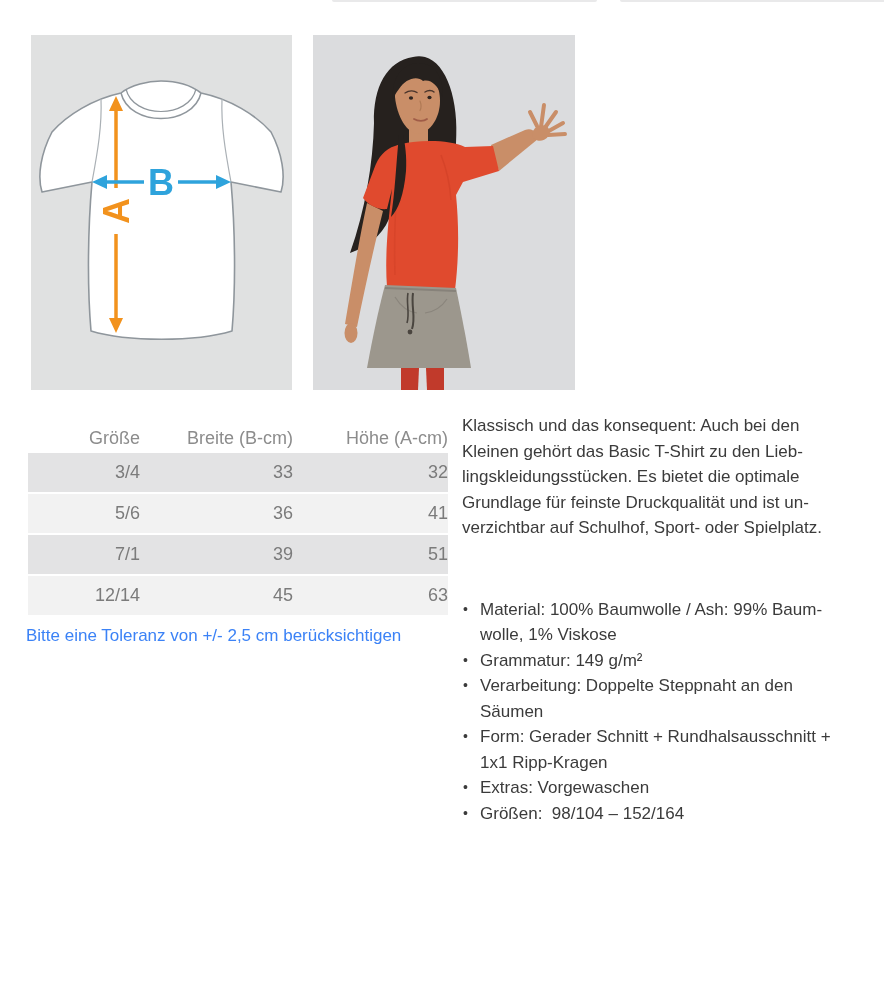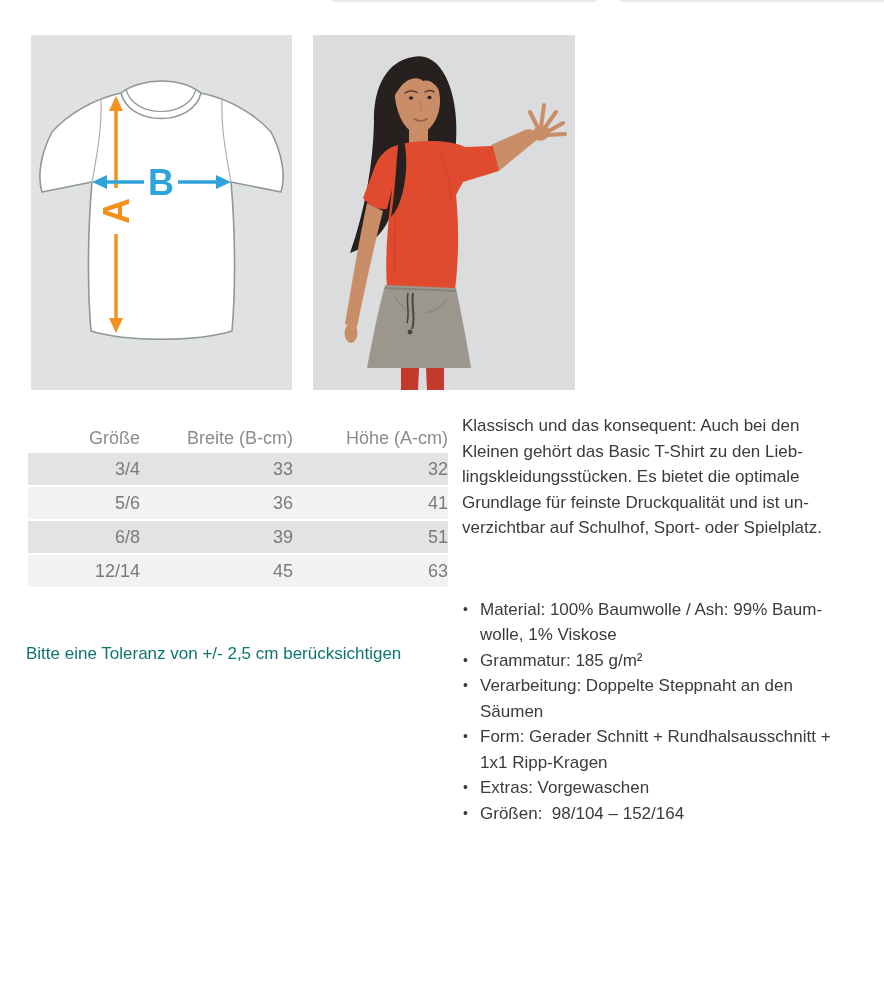--- a/index.html
+++ b/index.html
@@ -14,26 +14,26 @@
   
   .panel{position:absolute;top:35px;height:355px;}
   .panel svg{display:block;}
   .panel-diagram{left:31px;width:261px;}
   .panel-photo{left:313px;width:262px;}
 
   
   .size-table{position:absolute;left:28px;top:423px;width:420px;font-size:18px;text-align:right;}
   .thead{display:grid;grid-template-columns:112px 153px 1fr;height:30px;align-items:center;color:#8c8c8c;}
   .thead .cell{padding-left:20px;white-space:nowrap;}
-  .tbody .trow{display:grid;grid-template-columns:112px 153px 1fr;height:32px;margin-bottom:2px;align-items:center;color:#7b7b7b;}
+  .tbody .trow{display:grid;grid-template-columns:112px 153px 1fr;height:39px;margin-bottom:2px;align-items:center;color:#7b7b7b;}
   .tbody .trow .cell{padding-left:20px;white-space:nowrap;}
   .tbody .trow:nth-of-type(odd){background:#e3e3e4;}
   .tbody .trow:nth-of-type(even){background:#f2f2f2;}
 
-  .tolerance-note{position:absolute;left:26px;top:644px;font-size:17px;color:#0f766e;white-space:nowrap;}
+  .tolerance-note{position:absolute;left:26px;top:626px;font-size:17px;color:#3b82f6;white-space:nowrap;}
 
   
   .desc{position:absolute;left:462px;top:413px;width:376px;color:#3b3b3b;font-size:17px;line-height:25.5px;}
   .desc p{margin:0;hyphens:manual;-webkit-hyphens:manual;}
   .desc ul{margin:56px 0 0 0;padding:0;list-style:none;hyphens:manual;-webkit-hyphens:manual;}
   .desc li{position:relative;padding-left:18px;}
   .desc li::before{content:"\2022";position:absolute;left:1px;top:0;font-size:14px;}
 </style>
 </head>
 <body>
@@ -174,21 +174,21 @@
           <div class="cell">32</div>
         </div>
 
         <div class="trow">
           <div class="cell">5/6</div>
           <div class="cell">36</div>
           <div class="cell">41</div>
         </div>
 
         <div class="trow">
-          <div class="cell">6/8</div>
+          <div class="cell">7/1</div>
           <div class="cell">39</div>
           <div class="cell">51</div>
         </div>
 
 
         <div class="trow">
           <div class="cell">12/14</div>
           <div class="cell">45</div>
           <div class="cell">63</div>
         </div>
@@ -196,21 +196,21 @@
   </div>
 
   <div class="tolerance-note">Bitte eine Toleranz von +/- 2,5 cm berücksichtigen</div>
 
   <div class="desc">
     <p>Klassisch und das konsequent: Auch bei den Kleinen gehört das Basic T-Shirt zu den Lieb­lingskleidungsstücken. Es bietet die optimale Grundlage für feinste Druckqualität und ist un­verzichtbar auf Schulhof, Sport- oder Spielplatz.</p>
     <ul>
 
         <li>Material: 100% Baumwolle / Ash: 99% Baum­wolle, 1% Viskose</li>
 
-        <li>Grammatur: 185 g/m²</li>
+        <li>Grammatur: 149 g/m²</li>
 
         <li>Verarbeitung: Doppelte Steppnaht an den Säumen</li>
 
         <li>Form: Gerader Schnitt + Rundhalsausschnitt + 1x1 Ripp-Kragen</li>
 
         <li>Extras: Vorgewaschen</li>
 
         <li>Größen:&nbsp;&nbsp;98/104 – 152/164</li>
       </ul>
   </div>

